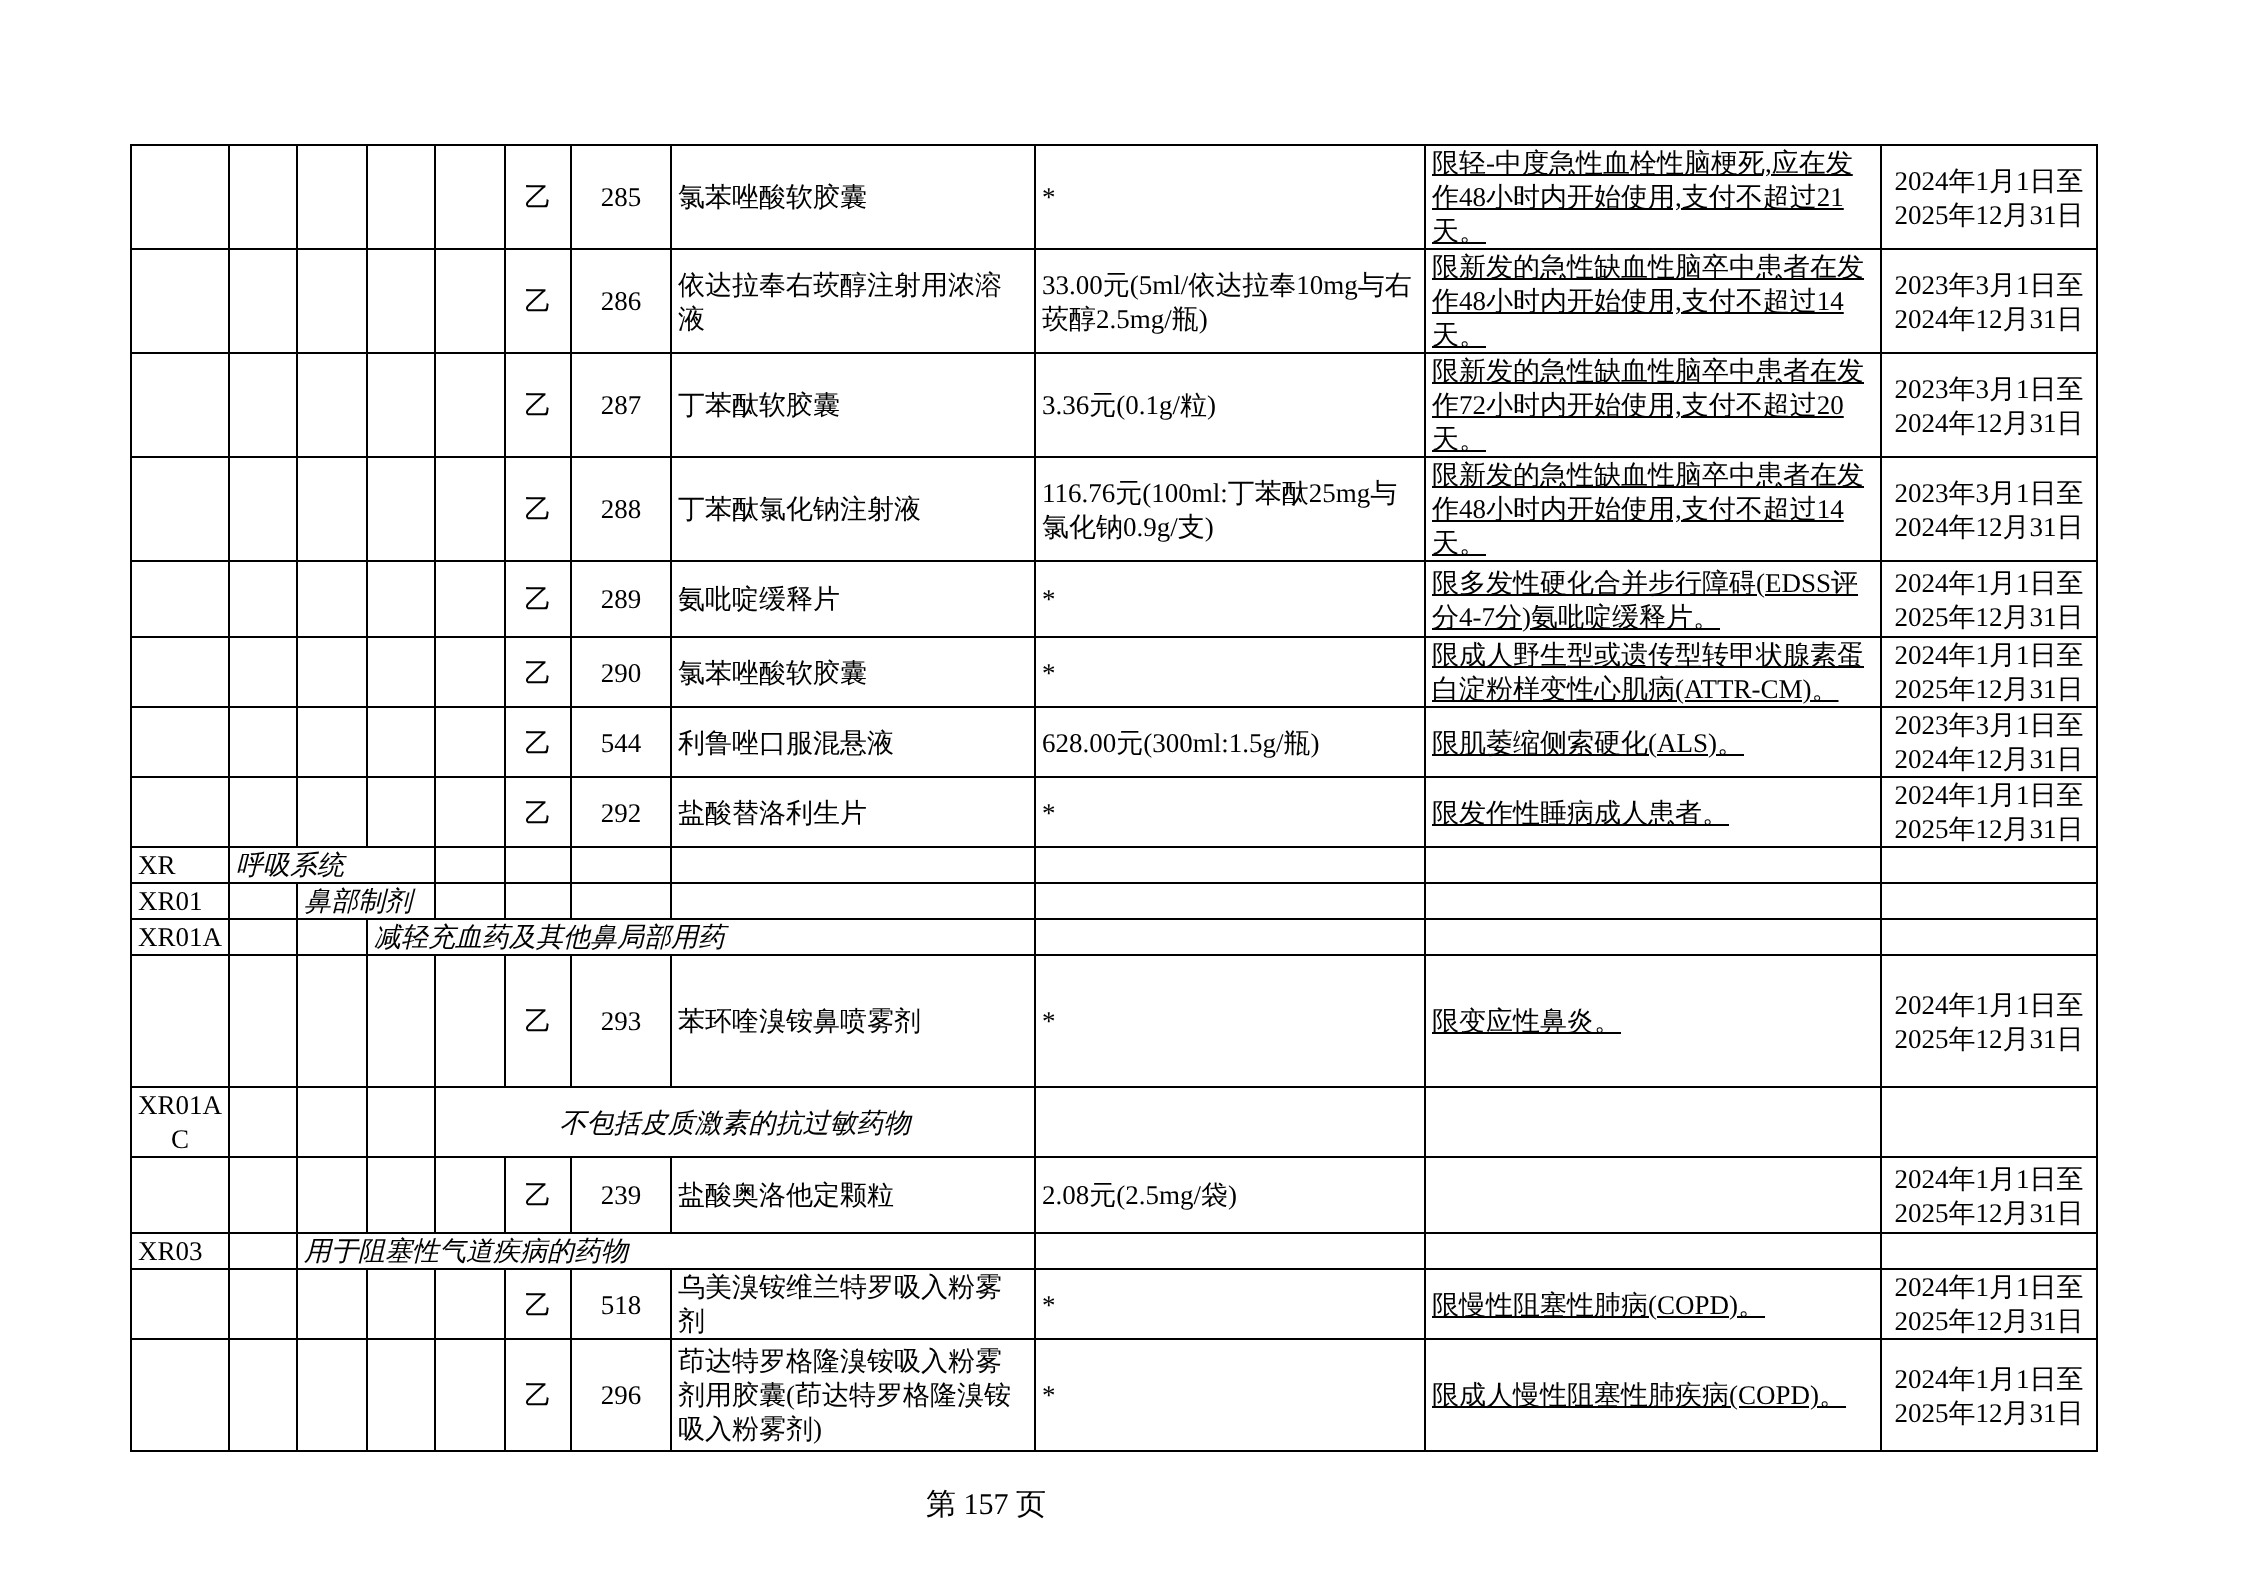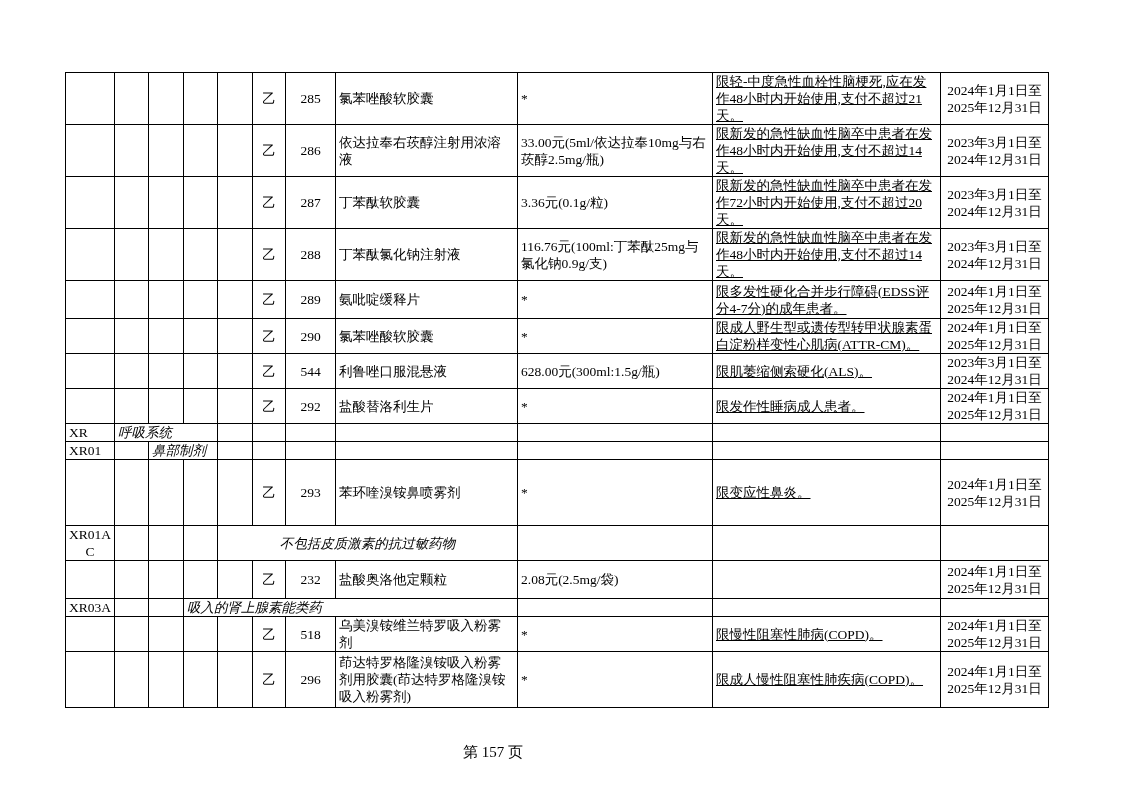--- a/index.html
+++ b/index.html
@@ -130,21 +130,21 @@
         <tr style="height: 38px;">
           <td></td>
           <td></td>
           <td></td>
           <td></td>
           <td></td>
           <td class="cell-center">乙</td>
           <td class="cell-center">289</td>
           <td>氨吡啶缓释片</td>
           <td>*</td>
-          <td class="note-cell">限多发性硬化合并步行障碍(EDSS评分4-7分)的成年患者。</td>
+          <td class="note-cell">限多发性硬化合并步行障碍(EDSS评分4-7分)氨吡啶缓释片。</td>
           <td class="date-cell">
             <div>2024年1月1日至</div>
             <div>2025年12月31日</div>
           </td>
         </tr>
         <tr style="height: 34px;">
           <td></td>
           <td></td>
           <td></td>
           <td></td>
@@ -207,20 +207,29 @@
           <td></td>
           <td class="section-title-cell" colspan="2">鼻部制剂</td>
           <td></td>
           <td></td>
           <td></td>
           <td></td>
           <td></td>
           <td></td>
           <td></td>
         </tr>
+        <tr style="height: 17px;">
+          <td class="code-cell">XR01A</td>
+          <td></td>
+          <td></td>
+          <td class="section-title-cell" colspan="5">减轻充血药及其他鼻局部用药</td>
+          <td></td>
+          <td></td>
+          <td></td>
+        </tr>
         <tr style="height: 66px;">
           <td></td>
           <td></td>
           <td></td>
           <td></td>
           <td></td>
           <td class="cell-center">乙</td>
           <td class="cell-center">293</td>
           <td>苯环喹溴铵鼻喷雾剂</td>
           <td>*</td>
@@ -240,34 +249,33 @@
           <td></td>
           <td></td>
         </tr>
         <tr style="height: 38px;">
           <td></td>
           <td></td>
           <td></td>
           <td></td>
           <td></td>
           <td class="cell-center">乙</td>
-          <td class="cell-center">232</td>
+          <td class="cell-center">239</td>
           <td>盐酸奥洛他定颗粒</td>
           <td>2.08元(2.5mg/袋)</td>
           <td class="note-cell"></td>
           <td class="date-cell">
             <div>2024年1月1日至</div>
             <div>2025年12月31日</div>
           </td>
         </tr>
-        <tr style="height: 17px;">
-          <td class="code-cell">XR03A</td>
-          <td></td>
-          <td></td>
-          <td class="section-title-cell" colspan="5">吸入的肾上腺素能类药</td>
+        <tr style="height: 18px;">
+          <td class="code-cell">XR03</td>
+          <td></td>
+          <td class="section-title-cell" colspan="6">用于阻塞性气道疾病的药物</td>
           <td></td>
           <td></td>
           <td></td>
         </tr>
         <tr style="height: 35px;">
           <td></td>
           <td></td>
           <td></td>
           <td></td>
           <td></td>

